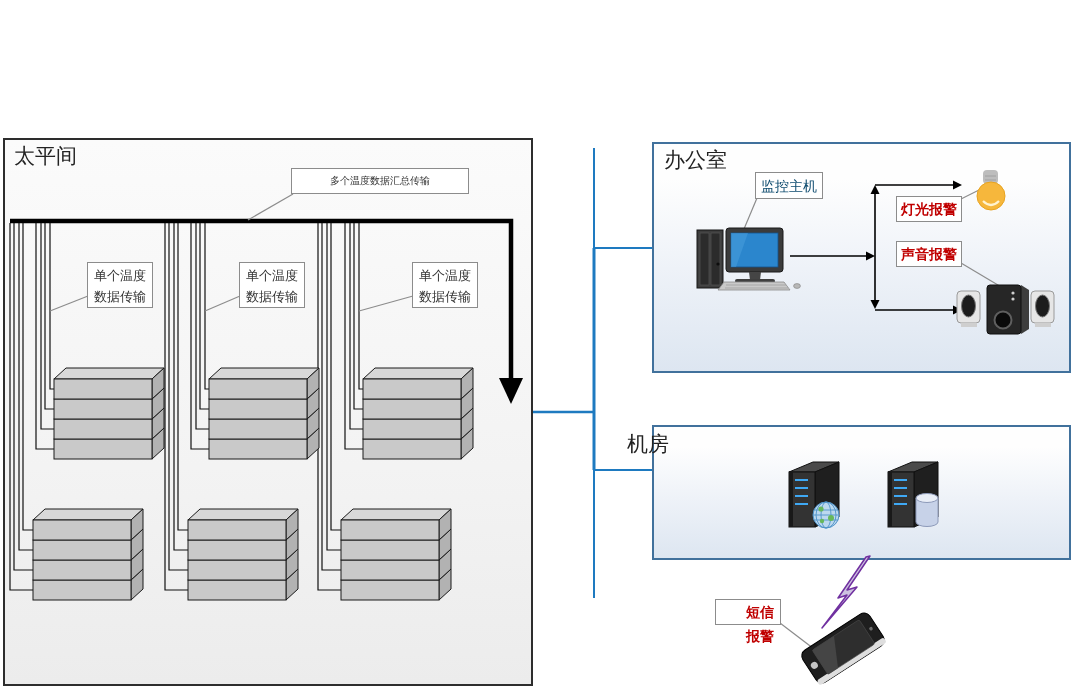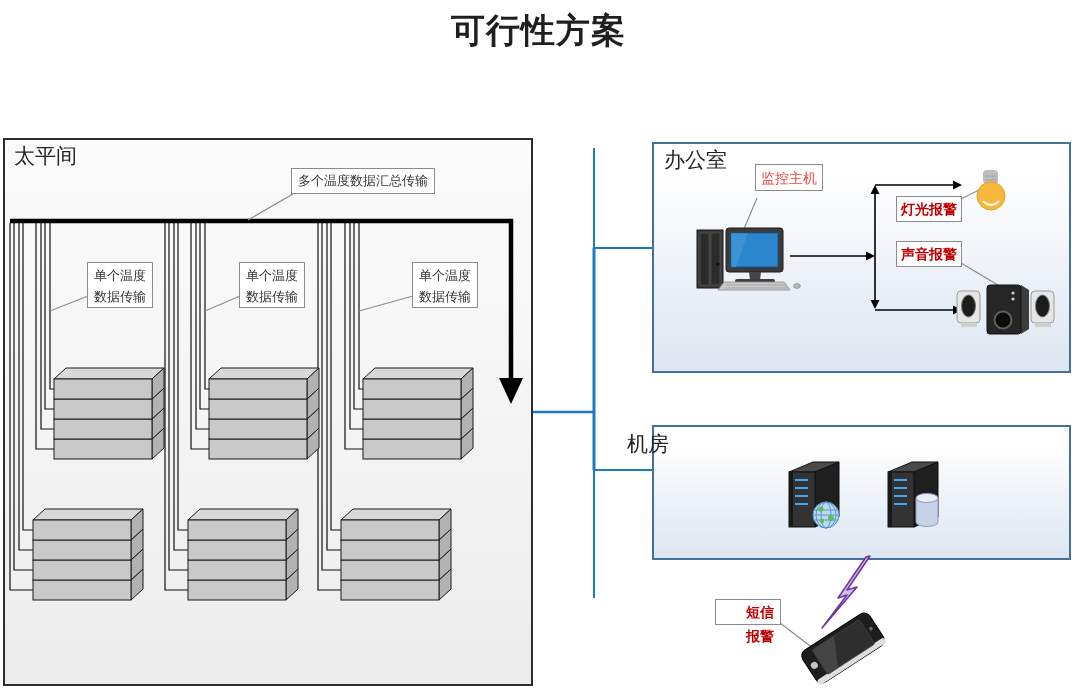--- a/index.html
+++ b/index.html
@@ -10,32 +10,31 @@
   .box{position:absolute;box-sizing:border-box;}
   .box.morgue{left:3px;top:138px;width:530px;height:548px;
         border:2px solid #2d2d2d;background:linear-gradient(180deg,#fbfbfb 0%,#f3f3f3 60%,#ececec 100%);}
   .box.blue{border:2px solid #41719c;background:linear-gradient(180deg,#fefefe 15%,#eef2f8 55%,#dde6f1 100%);}
   .box.office{left:652px;top:142px;width:419px;height:231px;}
   .box.machine{left:652px;top:425px;width:419px;height:135px;}
   .panel-label{position:absolute;font-size:21px;color:#222;z-index:5;}
   .overlay{position:absolute;left:0;top:0;z-index:4;}
   .callout{position:absolute;box-sizing:border-box;background:#ffffff;border:1px solid #8c8c8c;
            color:#333;text-align:center;z-index:6;}
-  .callout.bus{left:291px;top:168px;width:144px;height:26px;font-size:13px;line-height:24px;}
+  .callout.bus{left:291px;top:168px;width:178px;height:26px;font-size:10px;line-height:24px;}
   .callout.single{top:262px;width:66px;height:46px;font-size:13px;line-height:21px;padding-top:2px;}
-  .callout.host{left:755px;top:164px;width:68px;height:27px;font-size:14px;line-height:26px;color:#ef4444;}
+  .callout.host{left:755px;top:172px;width:68px;height:27px;font-size:14px;line-height:26px;color:#0c4a6e;}
   .callout.red{width:66px;height:26px;font-size:14px;line-height:24px;font-weight:bold;color:#c00000;}
 </style>
 </head>
 <body>
 
 <div class="page">
 
   <div class="title">
-    <div>可行性方案</div>
   </div>
 
   <div class="box morgue"></div>
   <div class="box blue office"></div>
   <div class="box blue machine"></div>
 
   <svg class="overlay" width="1077" height="689" viewBox="0 0 1077 689">
     <defs>
       <g id="slab">
         <polygon points="0,0 12,-11 110,-11 98,0" fill="#d8d8d8" stroke="#1a1a1a" stroke-width="1"></polygon>

